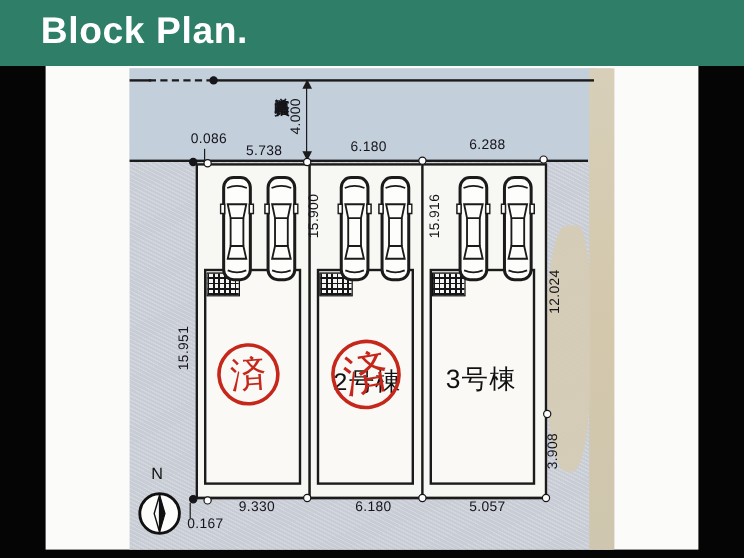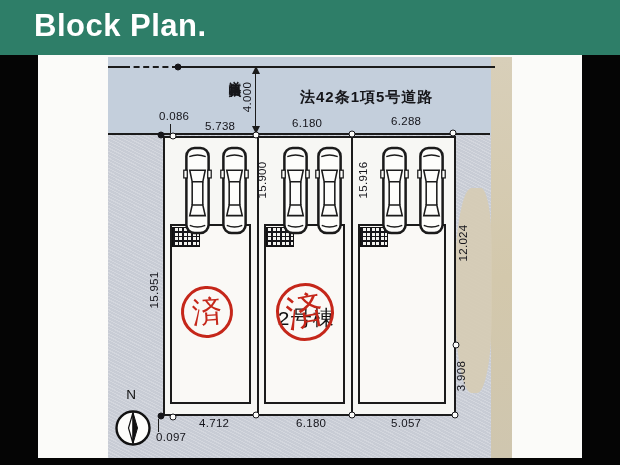--- a/index.html
+++ b/index.html
@@ -92,21 +92,20 @@
   <div class="lineh dash" style="left:124px;top:66px;width:54px;"></div>
   <div class="lineh" style="left:176px;top:66px;width:319px;"></div>
   <div class="mk filled" style="left:178px;top:67px;"></div>
 
   <div class="lineh" style="left:108px;top:133px;width:382px;"></div>
 
   <div class="linev" style="left:255px;top:67px;height:66px;"></div>
   <div class="arrow-up" style="left:256px;top:66px;"></div>
   <div class="arrow-down" style="left:256px;top:126px;"></div>
 
-  <div class="road-name">法42条1項5号道路</div>
   <div class="road-width-label">道路幅員</div>
   <div class="vdim" style="left:247px;top:97px;">4.000</div>
 
   <div class="dim" style="left:159px;top:110px;">0.086</div>
   <div class="dim" style="left:205px;top:120px;">5.738</div>
   <div class="dim" style="left:292px;top:117px;">6.180</div>
   <div class="dim" style="left:391px;top:115px;">6.288</div>
   <div class="linev" style="left:170px;top:124px;height:10px;border-left-width:1px;"></div>
 
   <div class="lot" style="left:163px;top:136px;width:96px;height:280px;"></div>
@@ -167,26 +166,27 @@
   <div class="mk" style="left:352px;top:134px;"></div>
   <div class="mk" style="left:453px;top:133px;"></div>
   <div class="mk filled" style="left:161px;top:416px;"></div>
   <div class="mk" style="left:173px;top:417px;"></div>
   <div class="mk" style="left:256px;top:415px;"></div>
   <div class="mk" style="left:352px;top:415px;"></div>
   <div class="mk" style="left:455px;top:415px;"></div>
   <div class="mk" style="left:456px;top:345px;"></div>
   <div class="linev" style="left:158px;top:419px;height:13px;border-left-width:1px;"></div>
 
-  <div class="dim" style="left:156px;top:431px;">0.097</div>
-  <div class="dim" style="left:199px;top:417px;">4.712</div>
+  <div class="dim" style="left:156px;top:431px;">0.167</div>
+  <div class="dim" style="left:199px;top:417px;">9.330</div>
   <div class="dim" style="left:296px;top:417px;">6.180</div>
   <div class="dim" style="left:391px;top:417px;">5.057</div>
 
   <div class="lot-label" style="left:306px;top:318px;font-family:Liberation Mono, monospace;">2号棟</div>
+  <div class="lot-label" style="left:401px;top:316px;font-size:22px;">3号棟</div>
   <div class="stamp s1" style="left:207px;top:312px;">
     <span>済</span>
   </div>
   <div class="stamp s2" style="left:305px;top:312px;">
     <span>済</span>
   </div>
 
   <span class="compass-n">N</span>
   <svg class="compass-svg" width="46" height="48" viewBox="0 0 46 48">
     <circle cx="23" cy="24" r="16.5" fill="#fdfdfb" stroke="#111" stroke-width="2.4"></circle>

